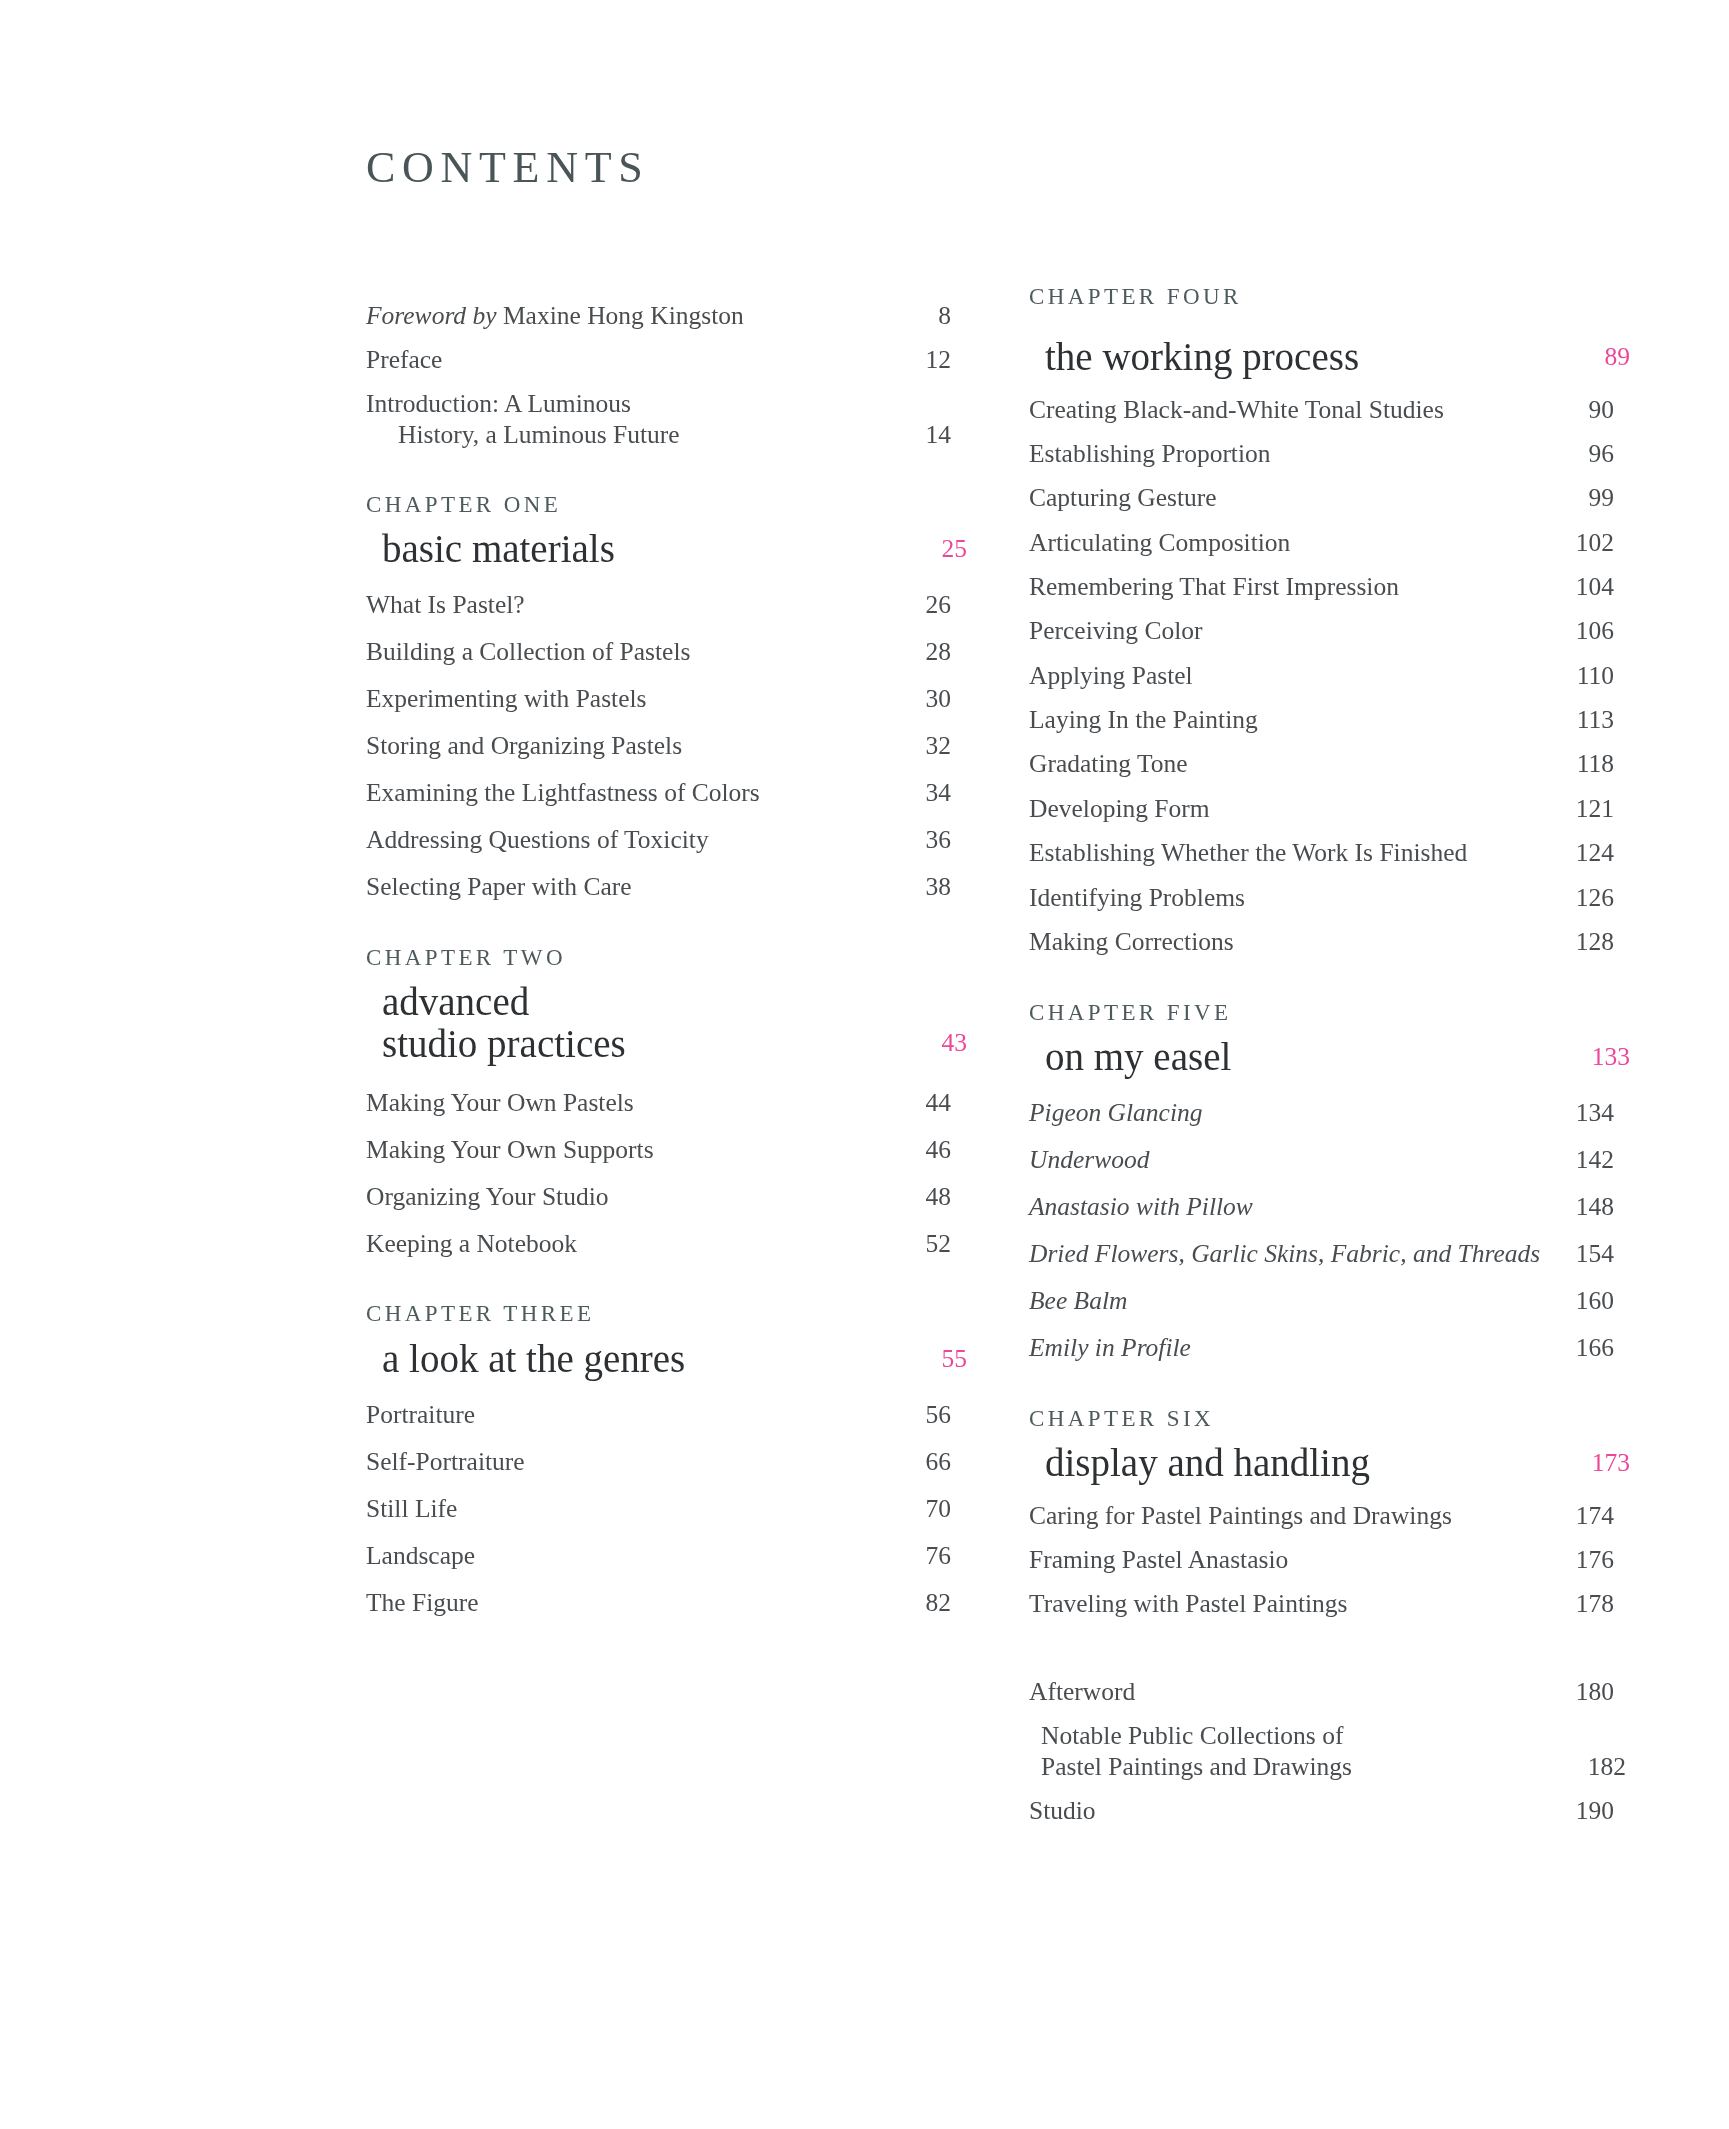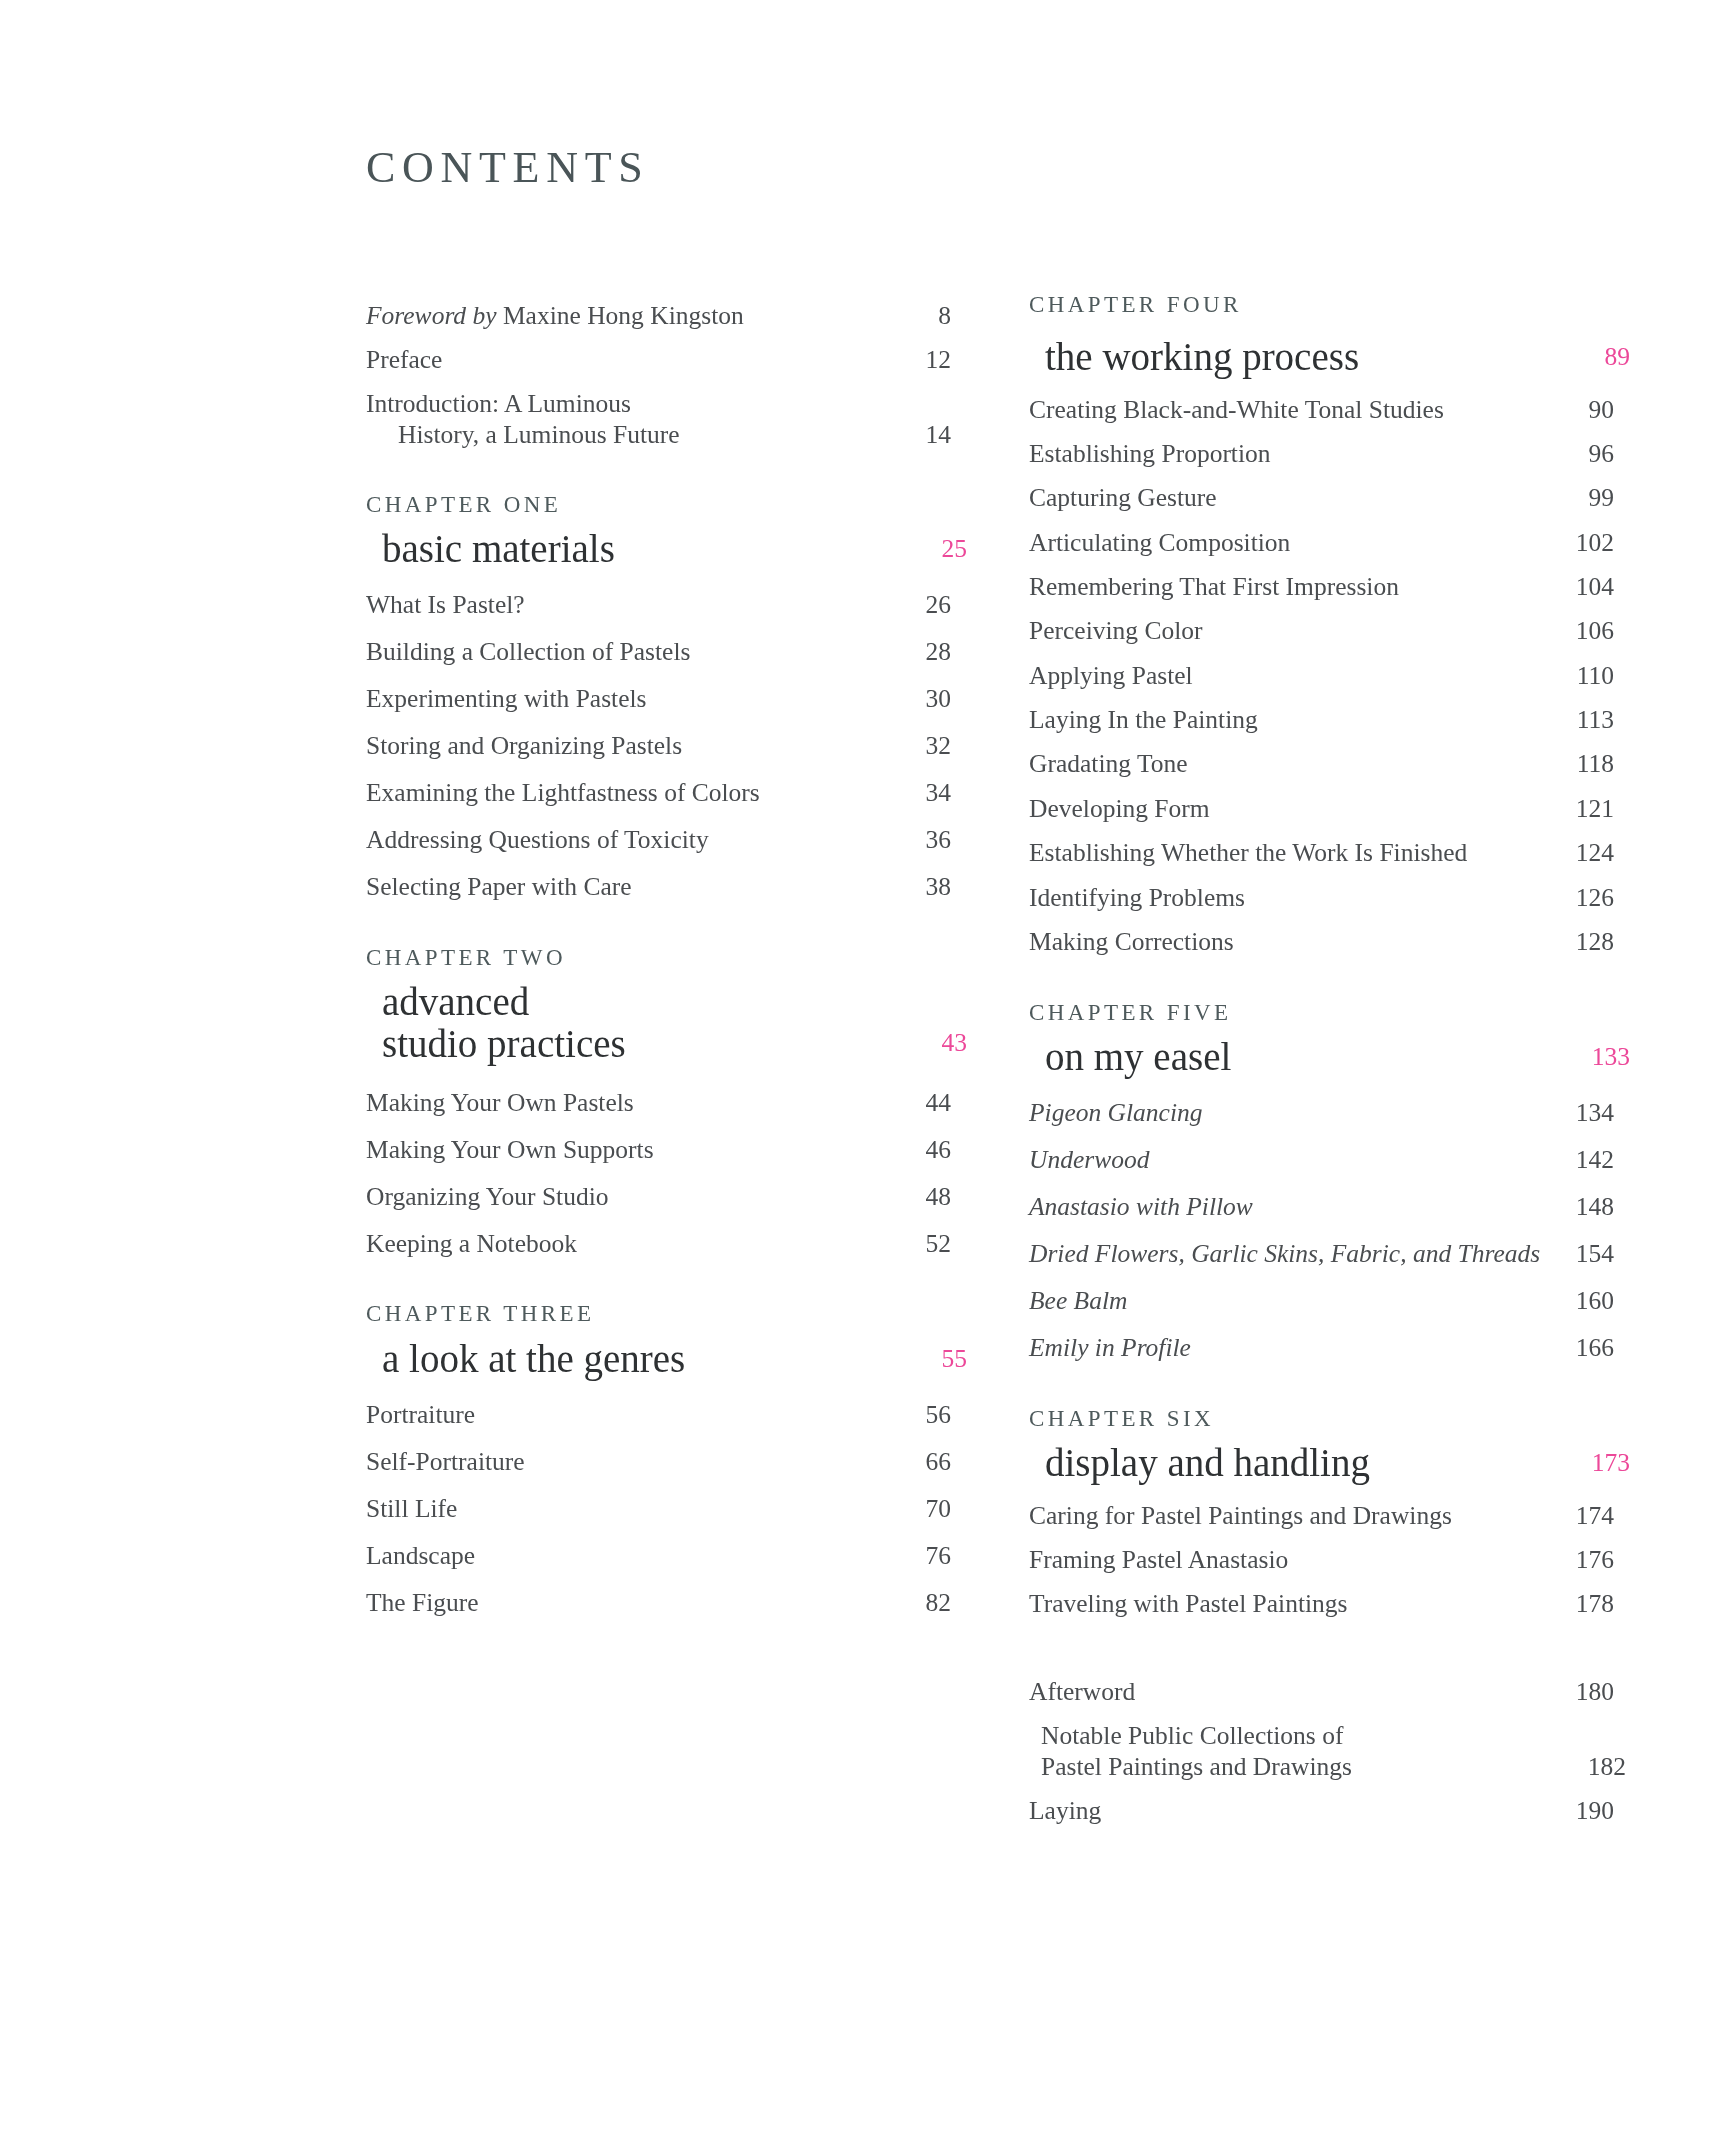--- a/index.html
+++ b/index.html
@@ -121,21 +121,21 @@
       <span class="pg">76</span>
     </div>
   <div class="entry" style="top:1587px;">
       <span class="lbl">The Figure</span>
       <span class="pg">82</span>
     </div>
 </div>
 
 <div class="col" style="left:1029px;width:585px;">
 
-  <div class="chap" style="top:292px;">CHAPTER FOUR</div>
+  <div class="chap" style="top:284px;">CHAPTER FOUR</div>
   <div class="chtitle" style="top:336px;height:42px;">
     <span class="lbl">the working process</span>
     <span class="pg">89</span>
   </div>
   <div class="entry" style="top:394px;">
       <span class="lbl">Creating Black-and-White Tonal Studies</span>
       <span class="pg">90</span>
     </div>
   <div class="entry" style="top:438px;">
       <span class="lbl">Establishing Proportion</span>
@@ -237,17 +237,17 @@
   <div class="entry" style="top:1676px;">
       <span class="lbl">Afterword</span>
       <span class="pg">180</span>
     </div>
   <div class="entry" style="top:1720px;height:62px;margin-left:12px;">
     <span class="lbl" style="top:0;">Notable Public Collections of</span>
     <span class="lbl" style="top:31px;">Pastel Paintings and Drawings</span>
     <span class="pg" style="top:31px;">182</span>
   </div>
   <div class="entry" style="top:1795px;">
-      <span class="lbl">Laying</span>
+      <span class="lbl">Studio</span>
       <span class="pg">190</span>
     </div>
 </div>
 
 
 </body></html>

